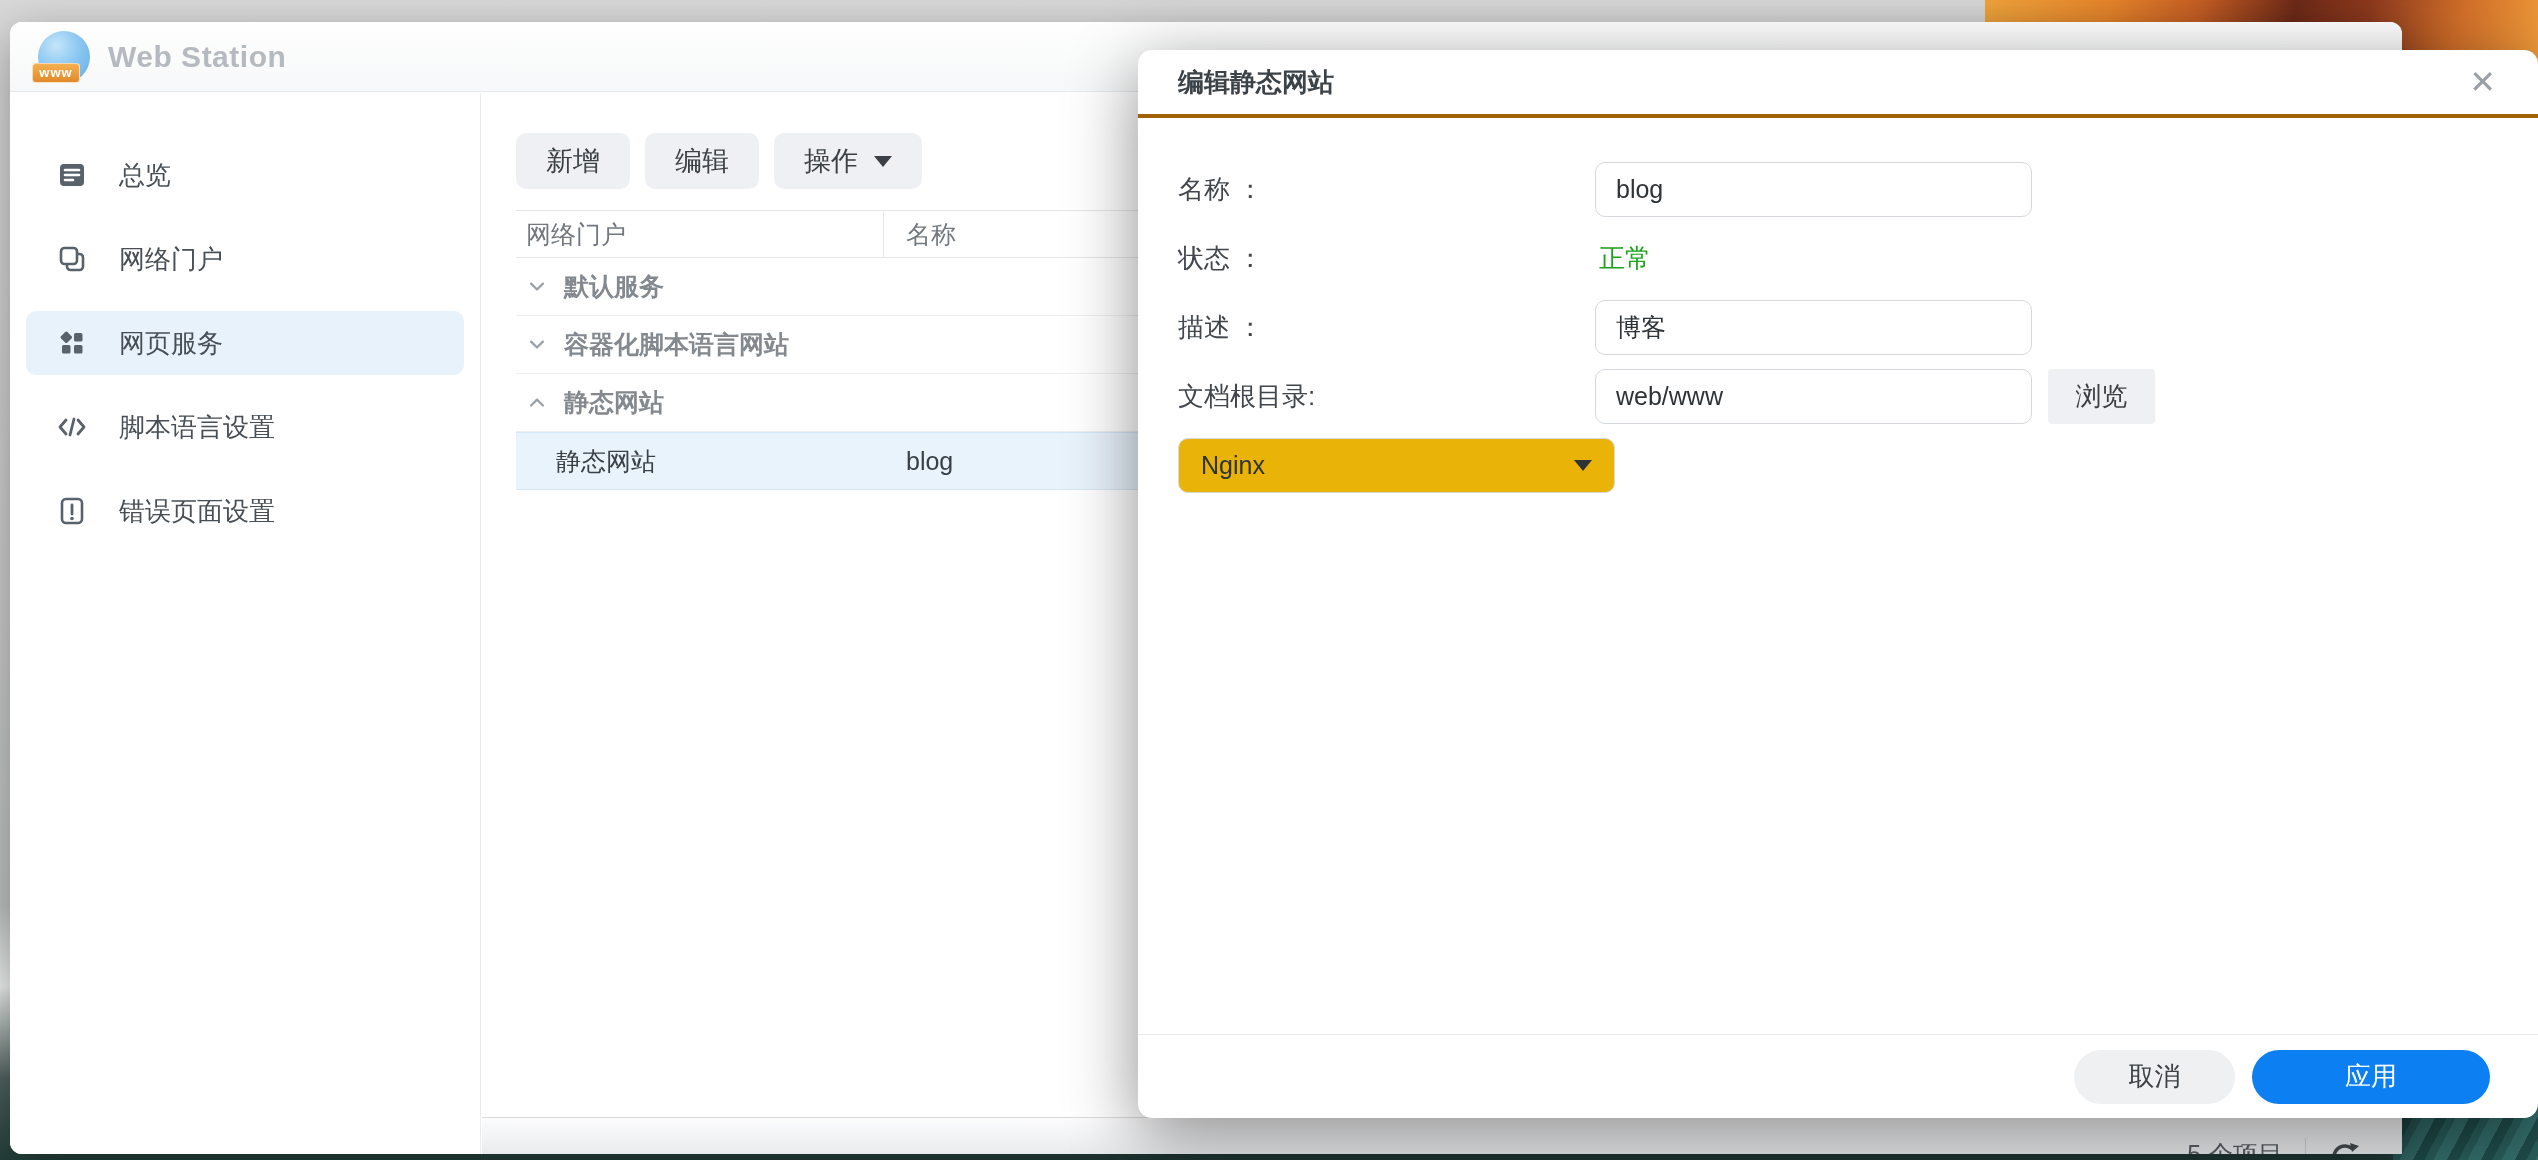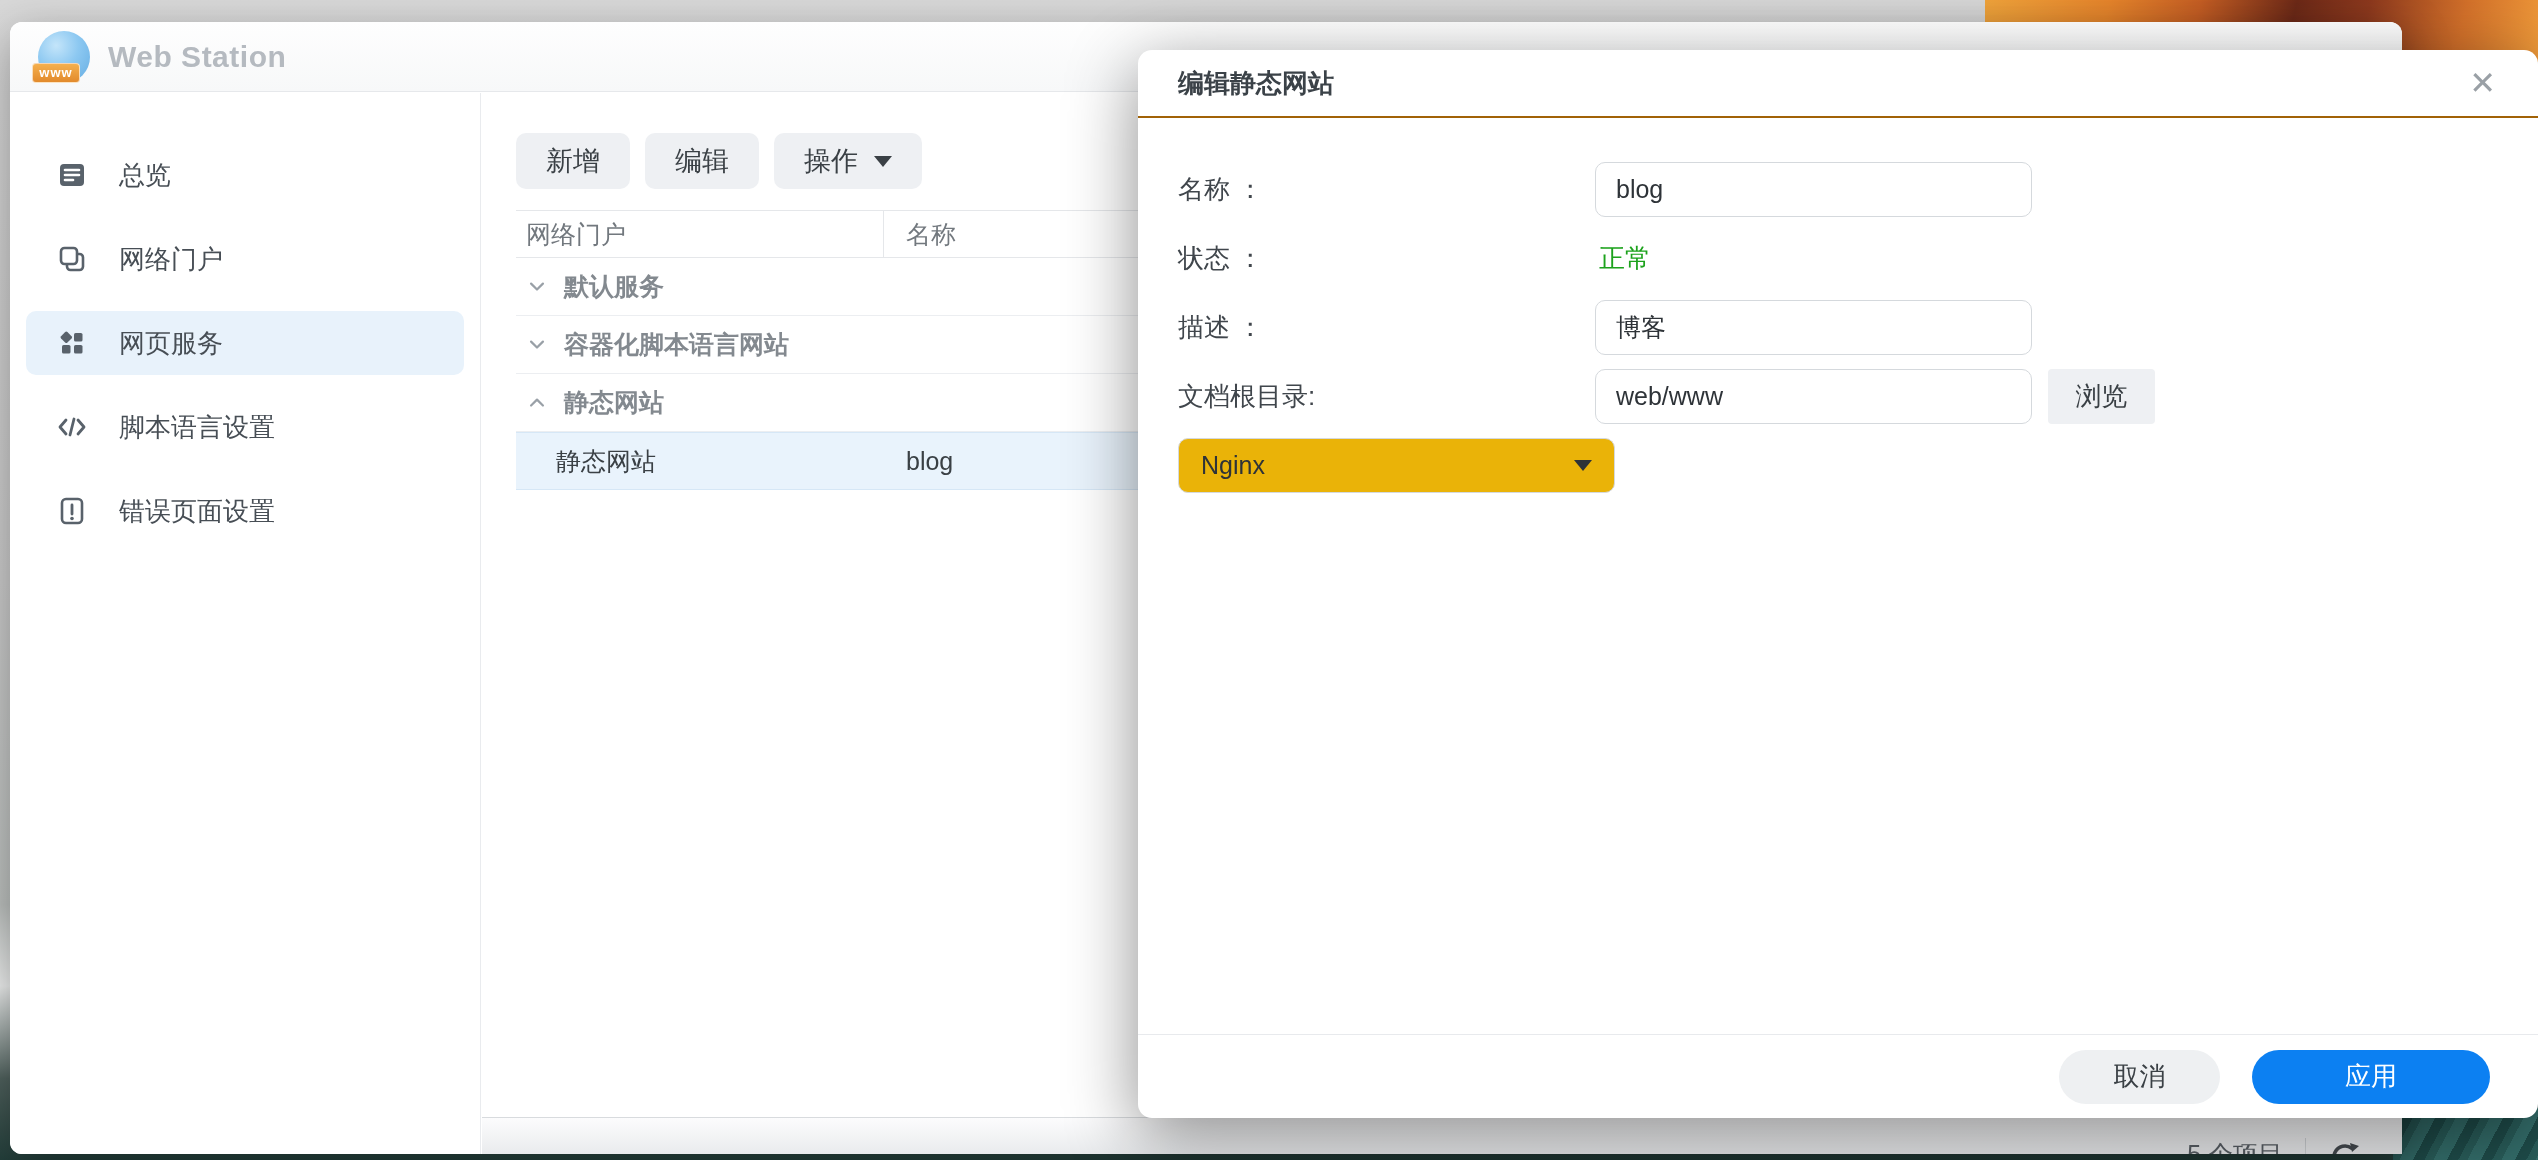--- a/index.html
+++ b/index.html
@@ -63,39 +63,39 @@
   .grid-footer { position:absolute; left:0; right:0; bottom:0; height:37px;
     border-top:1px solid #d8dbde; background:linear-gradient(#fcfcfd,#e9ebed); }
   .status-wrap { position:absolute; right:40px; top:16px; height:37px; display:flex; align-items:center; gap:22px; }
   .status-count { font-size:25px; color:#5a6066; padding-top:4px; }
   .status-div { width:1px; height:30px; background:#cfd2d5; }
 
   
   .dialog { position:absolute; left:1138px; top:50px; width:1400px; height:1068px;
     background:#fff; border-radius:14px; box-shadow:0 18px 70px rgba(0,0,0,0.45); }
   .dlg-header { position:relative; height:68px; display:flex; align-items:center; padding-left:40px;
-    border-bottom:2px solid #a16207; font-size:26px; font-weight:bold; color:#3b4248; }
+    border-bottom:4px solid #a16207; font-size:26px; font-weight:bold; color:#3b4248; }
   .dlg-close { position:absolute; right:42px; top:50%; transform:translateY(-50%);
     font-size:32px; font-weight:bold; color:#9aa0a6; cursor:pointer; line-height:1; }
   .dlg-body { padding-top:44px; }
   .frow { display:flex; align-items:center; min-height:55px; margin:0 0 14px 40px; }
   .flabel { width:417px; font-size:26px; color:#40464c; }
   .finput { width:437px; height:55px; border:1px solid #d5d9dd; border-radius:10px;
     padding:0 20px; font-size:25px; color:#2e3338; background:#fff; outline:none;
     font-family:"Liberation Sans","DejaVu Sans",sans-serif; }
   .fstatus { font-size:26px; color:#1ca21c; padding-left:4px; }
   .btn-browse { margin-left:16px; width:107px; height:55px; background:#eef0f3; border-radius:4px;
     font-size:26px; color:#3a4045; display:flex; align-items:center; justify-content:center; cursor:pointer; }
   .fselect { width:437px; height:55px; border:1px solid #d5d9dd; border-radius:10px;
     padding:0 22px; font-size:25px; color:#2e3338; display:flex; align-items:center;
     justify-content:space-between; cursor:pointer; background:#eab308; }
   .sel-caret { width:0; height:0; border-left:9px solid transparent; border-right:9px solid transparent;
     border-top:11px solid #2e3338; }
   .dlg-footer { position:absolute; left:0; right:0; bottom:0; height:84px; border-top:1px solid #e8eaed;
-    display:flex; align-items:center; justify-content:flex-end; padding-right:48px; gap:32px; }
+    display:flex; align-items:center; justify-content:flex-end; padding-right:48px; gap:17px; }
   .btn-cancel { width:161px; height:54px; border-radius:27px; background:#eef0f2; color:#3a4045;
     font-size:26px; display:flex; align-items:center; justify-content:center; cursor:pointer; }
   .btn-apply { width:238px; height:54px; border-radius:27px; background:#0c80f2; color:#ffffff;
     font-size:26px; display:flex; align-items:center; justify-content:center; cursor:pointer; }
 </style>
 </head>
 <body>
 
 <div class="stage">
   <div class="wall-tr"></div>

